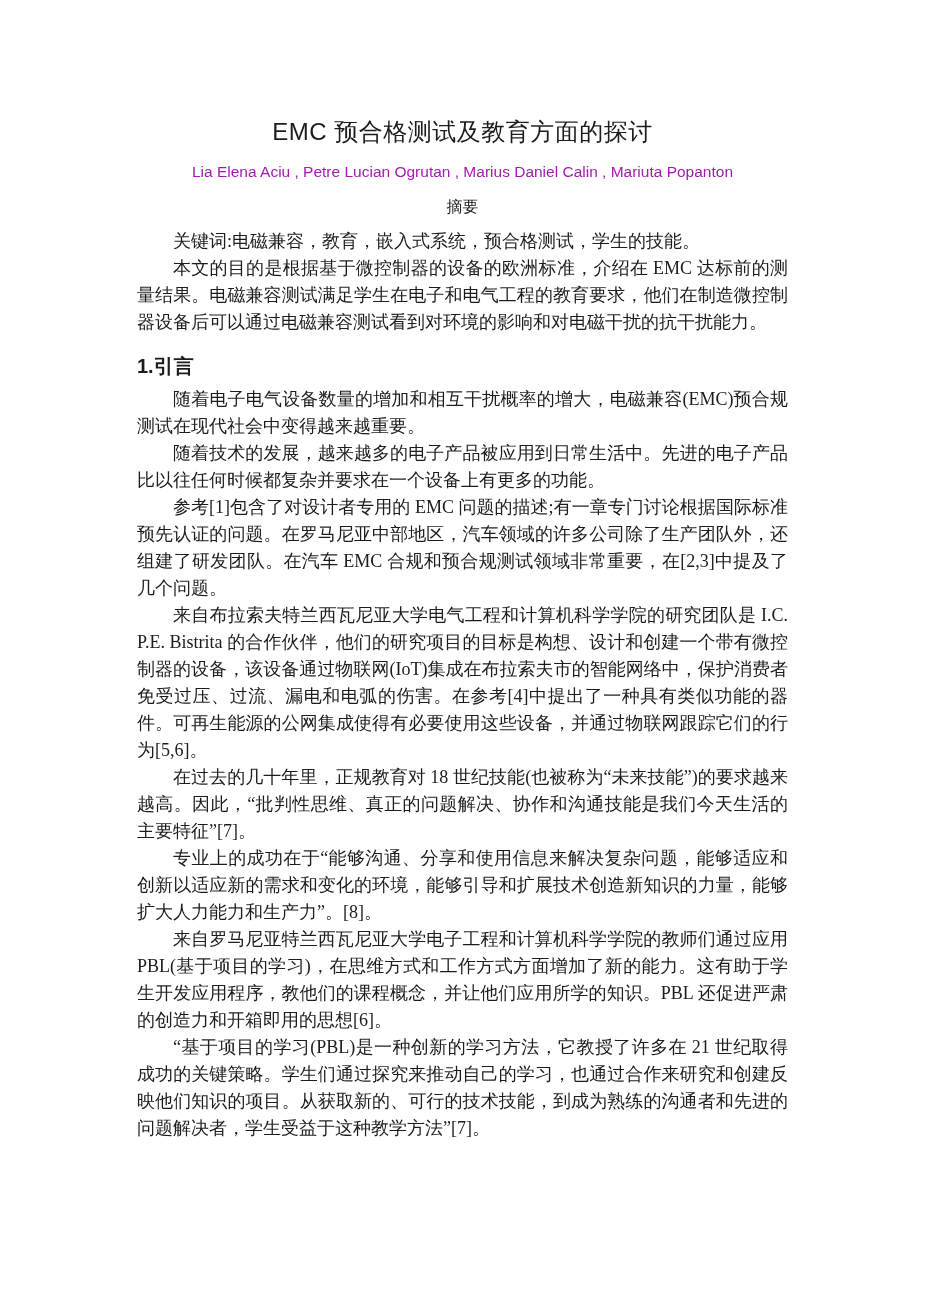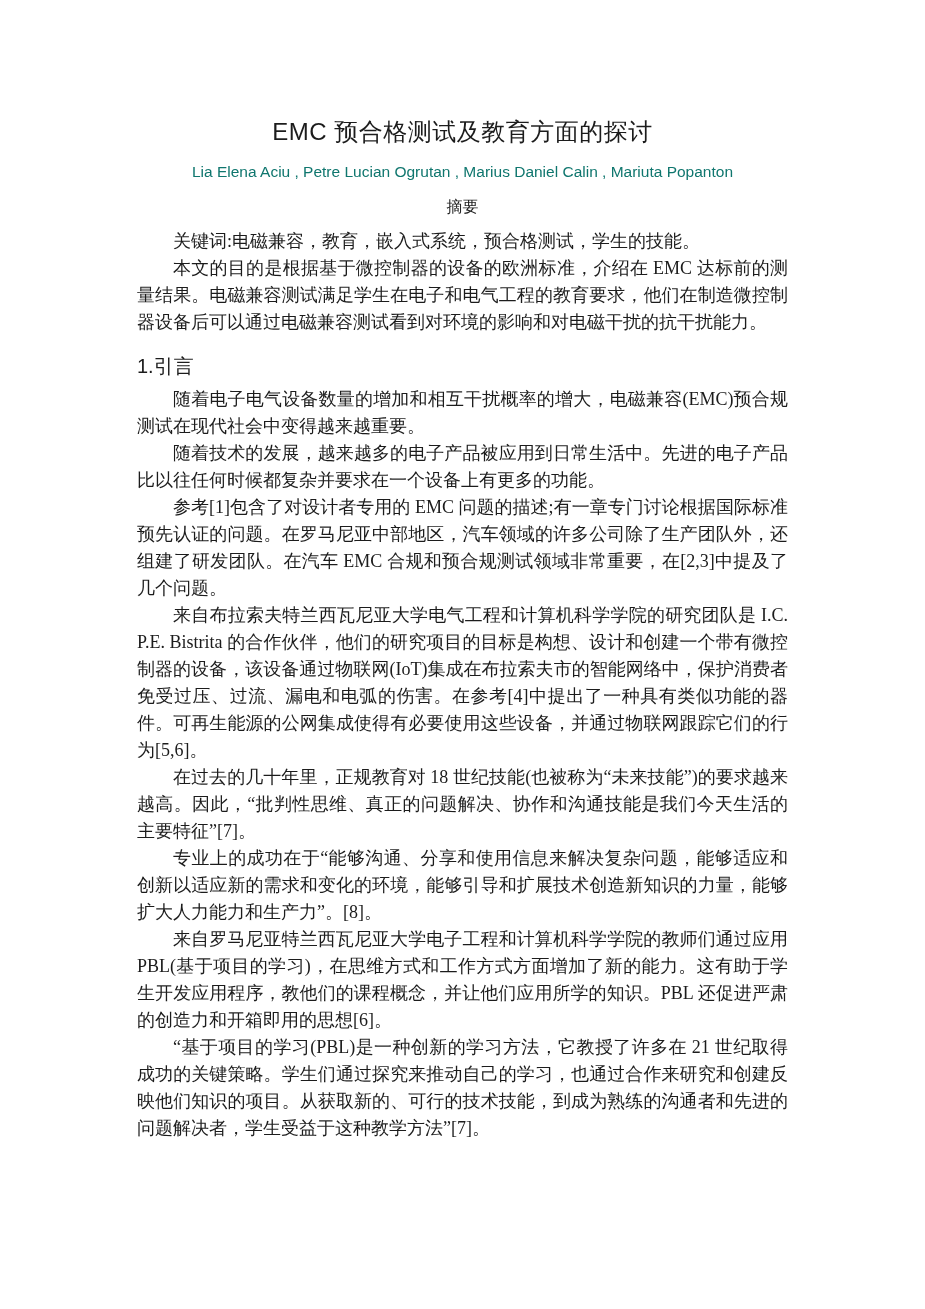--- a/index.html
+++ b/index.html
@@ -27,40 +27,40 @@
     letter-spacing: 0.5px;
     margin-bottom: 14px;
     font-family: "Liberation Sans", "DejaVu Sans", sans-serif;
   }
   .authors {
     text-align: center;
     font-size: 15.5px;
     line-height: 20px;
     margin-bottom: 12px;
     font-family: "Liberation Sans", "DejaVu Sans", sans-serif;
-    color: #0f766e;
+    color: #a21caf;
   }
   .abstract-heading {
     text-align: center;
     font-size: 16px;
     line-height: 26px;
     margin-bottom: 8px;
     font-weight: 400;
   }
   p.body-par {
     font-size: 18px;
     line-height: 27px;
     text-align: justify;
     text-indent: 2em;
     word-break: break-all;
   }
   .section-heading {
     font-size: 20px;
     line-height: 27px;
-    font-weight: 400;
+    font-weight: 700;
     margin-top: 17px;
     margin-bottom: 6px;
     font-family: "Liberation Sans", "DejaVu Sans", sans-serif;
   }
 </style>
 </head>
 <body>
 
 <div class="page">
   <div class="content">

